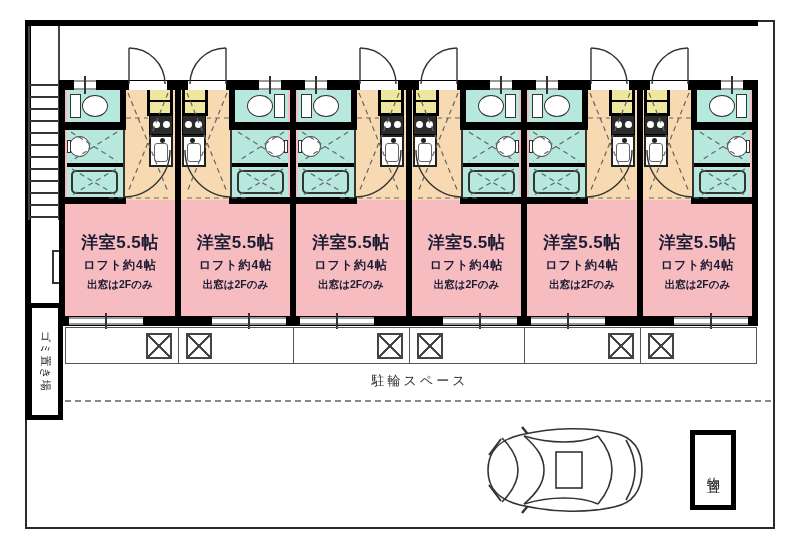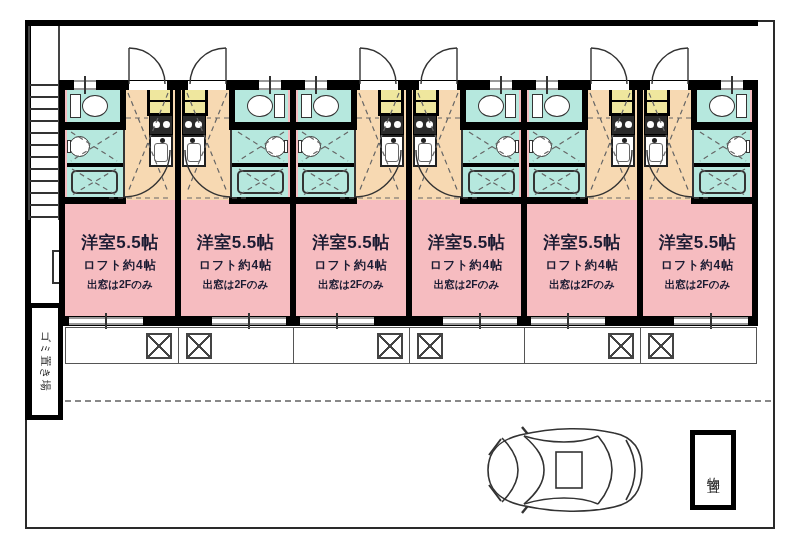--- a/index.html
+++ b/index.html
@@ -448,20 +448,21 @@
       <div class="xbox" style="left: 417px;"></div>
       <div class="xbox" style="left: 608px;"></div>
       <div class="xbox" style="left: 648px;"></div>
       <div class="bdiv" style="left: 178px;"></div>
       <div class="bdiv" style="left: 293px;"></div>
       <div class="bdiv" style="left: 409px;"></div>
       <div class="bdiv" style="left: 524px;"></div>
       <div class="bdiv" style="left: 640px;"></div>
     </div>
 
+  <div class="abs bike-label">駐輪スペース</div>
   <div class="abs dash-line"></div>
 
   <svg class="abs car" width="176" height="92" viewBox="0 0 176 92">
     <g fill="none" stroke="#333" stroke-width="1.6">
       <path d="M55,14 L46,3" stroke-width="2.4"></path>
       <path d="M55,78 L46,89" stroke-width="2.4"></path>
       <path d="M12,46 C12,26 24,16 44,11 C78,3 112,3 138,9 C158,13 166,26 166,46 C166,66 158,79 138,83 C112,89 78,89 44,81 C24,76 12,66 12,46 Z" fill="#fff"></path>
       <path d="M13,31 L25,15 M13,61 L25,77" stroke-width="2"></path>
       <path d="M26,14 C38,26 42,36 42,46 C42,56 38,66 26,78"></path>
       <path d="M48,12 C62,24 68,34 68,46 C68,58 62,68 48,80"></path>

